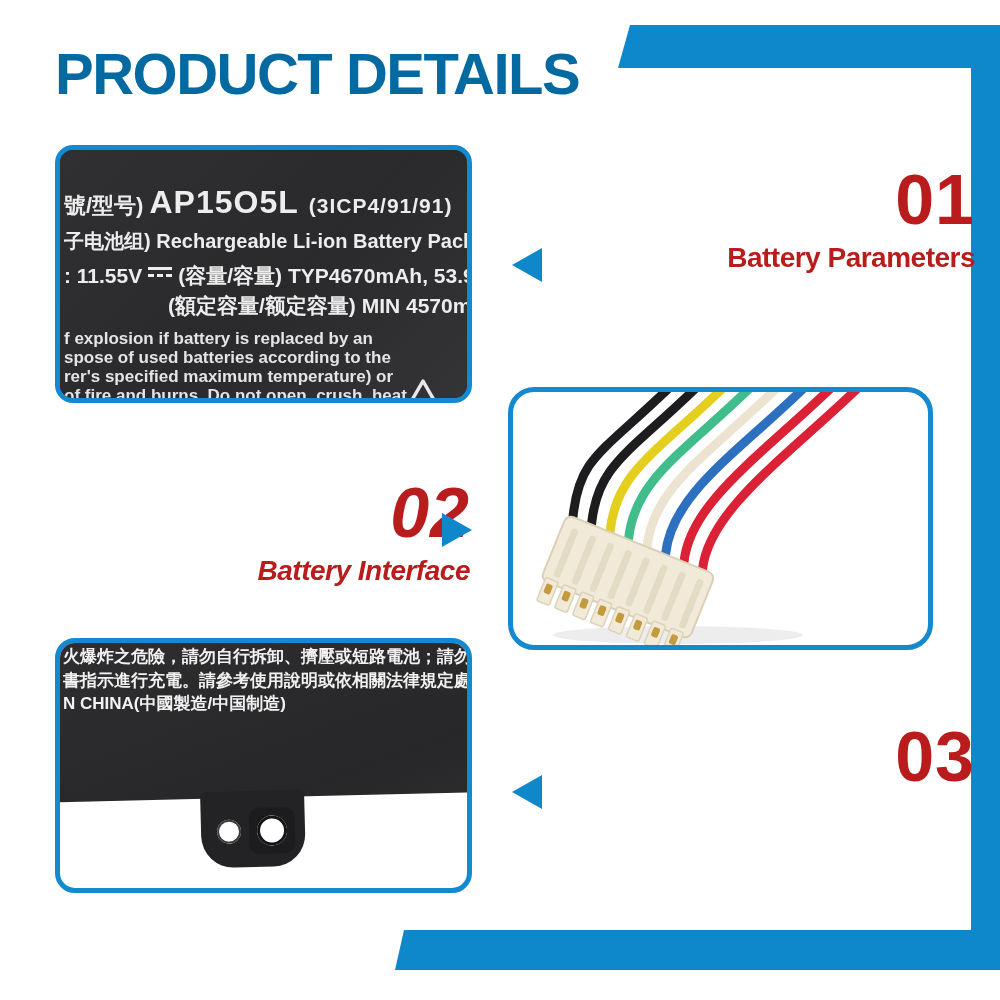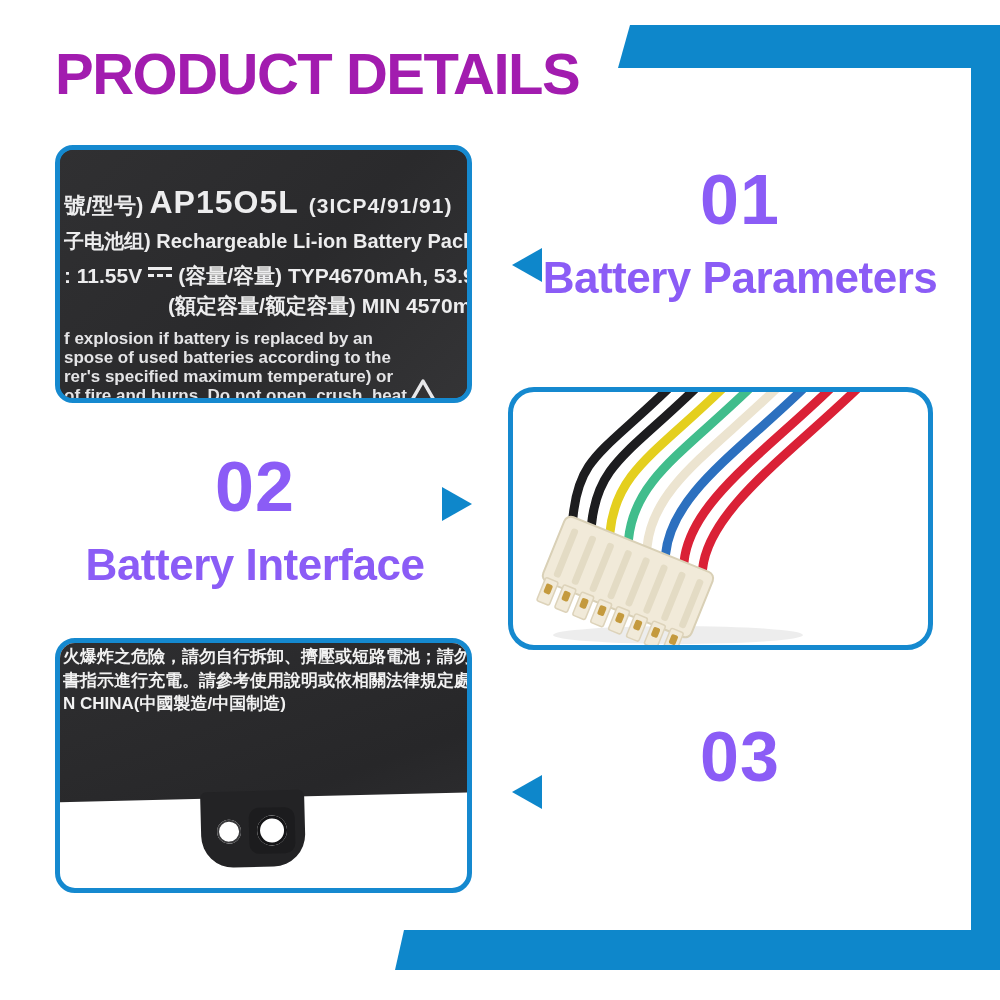--- a/index.html
+++ b/index.html
@@ -6,21 +6,21 @@
     --accent:#0e87cb;
     --label-bg:#2c2c2e;
     --label-fg:#ededee;
   }
   html,body{margin:0;padding:0;background:#fff;}
   .canvas{position:relative;width:1000px;height:1000px;background:#fff;overflow:hidden;
           font-family:"Liberation Sans","DejaVu Sans",sans-serif;}
 
   
   .page-title{position:absolute;left:55px;top:40px;font-size:58px;font-weight:bold;
-              letter-spacing:-1.5px;color:#a21caf;white-space:nowrap;}
+              letter-spacing:-1.5px;color:#0369a1;white-space:nowrap;}
   .top-band{position:absolute;left:618px;top:25px;width:382px;height:43px;background:var(--accent);
             clip-path:polygon(12px 0,100% 0,100% 100%,0 100%);}
   .right-bar{position:absolute;left:971px;top:64px;width:29px;height:906px;background:var(--accent);}
   .bottom-band{position:absolute;left:395px;top:930px;width:605px;height:40px;background:var(--accent);
             clip-path:polygon(9px 0,100% 0,100% 100%,0 100%);}
 
   
   .frame{position:absolute;box-sizing:border-box;border:5px solid #1589cf;overflow:hidden;}
   .frame1{left:55px;top:145px;width:417px;height:258px;border-radius:18px;background:var(--label-bg);}
   .frame2{left:508px;top:387px;width:425px;height:263px;border-radius:26px;background:#fff;}
@@ -51,26 +51,26 @@
   .cn-text{position:absolute;left:3px;top:2px;right:0;color:#f2f2f2;font-size:17px;font-weight:bold;
            line-height:23.5px;white-space:nowrap;overflow:hidden;}
   .tab3{position:absolute;left:141px;top:148px;width:104px;height:76px;background:#232325;
         border-radius:6px 6px 32px 32px;transform:rotate(-1.5deg);}
   .hole{position:absolute;border-radius:50%;background:#fff;}
   .hole-left{left:16px;top:28px;width:24px;height:24px;box-shadow:inset 0 0 0 2px #3a3a3c;}
   .hole-right{left:56px;top:25px;width:30px;height:30px;box-shadow:inset 0 0 0 3px #151517;}
   .boss{position:absolute;left:48px;top:17px;width:46px;height:46px;background:#1c1c1e;border-radius:10px;}
 
   
-  .section{position:absolute;text-align:center;color:#8b5cf6;}
+  .section{position:absolute;text-align:right;color:#b91c1c;}
   .sec1{left:505px;top:165px;width:470px;height:130px;}
-  .sec2{left:40px;top:452px;width:430px;height:130px;}
+  .sec2{left:40px;top:478px;width:430px;height:130px;font-style:italic;}
   .sec3{left:505px;top:722px;width:470px;height:130px;}
   .sec-num{font-size:70px;font-weight:bold;line-height:1;letter-spacing:1px;}
-  .sec-label{font-size:44px;font-weight:bold;margin-top:18px;letter-spacing:-0.5px;}
+  .sec-label{font-size:28px;font-weight:bold;margin-top:7px;letter-spacing:-0.5px;}
   .arrow{position:absolute;width:0;height:0;border-top:17px solid transparent;border-bottom:17px solid transparent;}
   .arrow-left{border-right:30px solid var(--accent);}
   .arrow-right{border-left:30px solid var(--accent);}
   .sec1 .arrow{left:7px;top:83px;}
   .sec2 .arrow{left:402px;top:35px;}
   .sec3 .arrow{left:7px;top:53px;}
 </style>
 </head>
 <body>
 

